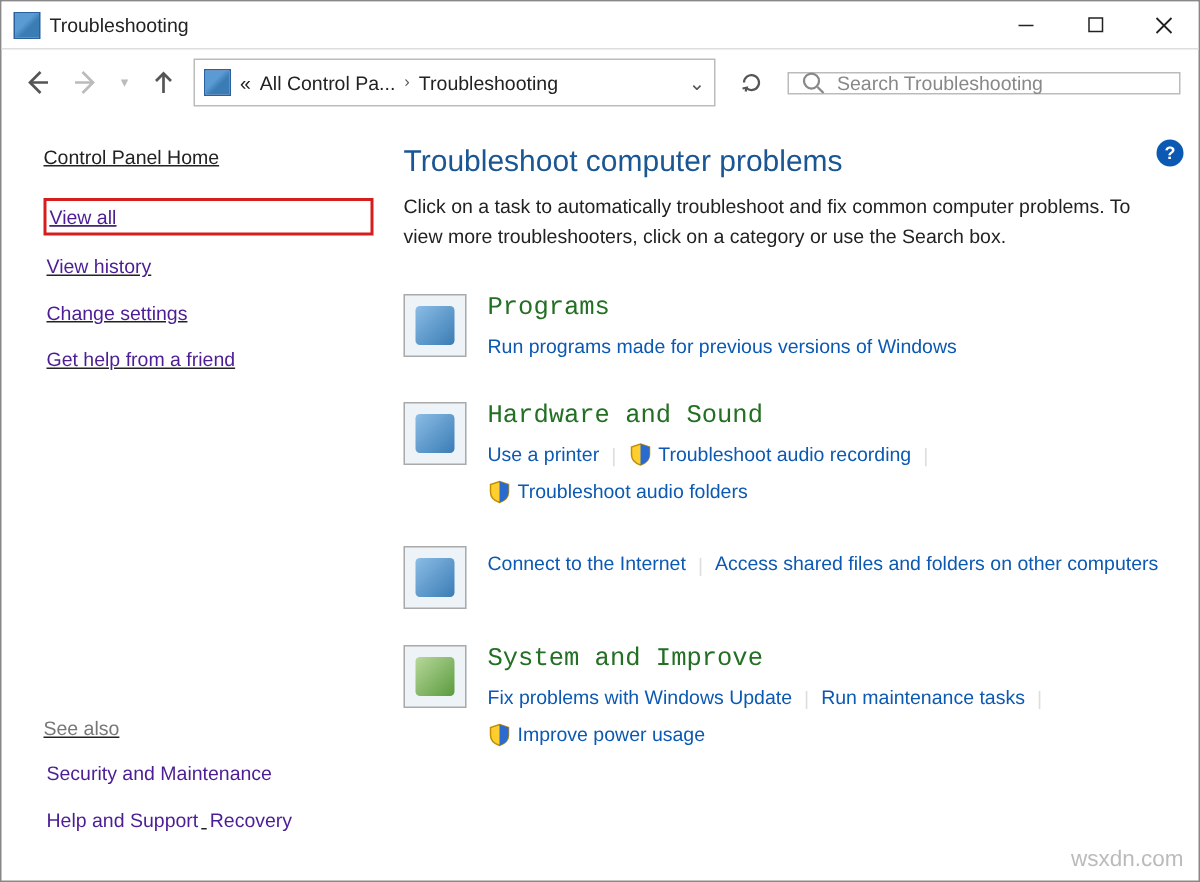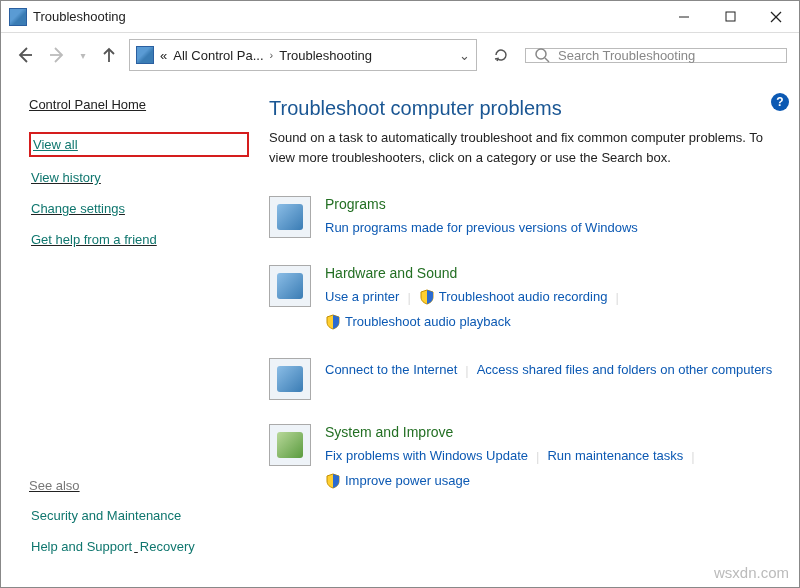--- a/index.html
+++ b/index.html
@@ -99,21 +99,21 @@
   }
   .sidebar {
     width: 248px;
     padding: 20px 0 12px 28px;
     display: flex;
     flex-direction: column;
     text-decoration: underline;
   }
   .sidebar .home { color:#222; margin-bottom: 22px; }
   .sidebar a.navlink {
-    color: #0f766e;
+    color: #4c1d95;
     text-decoration: none;
     display: inline-block;
     margin-bottom: 14px;
     padding: 1px 2px;
   }
   .sidebar a.navlink.highlighted {
     text-decoration: underline;
     border: 2px solid #d51d1d;
     padding: 3px 96px 3px 2px;
     margin-top: -2px;
@@ -149,22 +149,23 @@
     flex: 0 0 42px;
   }
   .cat-icon .inner {
     width: 26px; height: 26px;
     background: linear-gradient(135deg,#8bbde6,#3a7cb4);
     border-radius: 3px;
   }
   .cat-icon.green .inner { background: linear-gradient(135deg,#b8d89a,#5a9b3e); }
   .cat-title {
     color: #236f23;
-    font-size: 14px;
+    font-size: 17px;
     margin-bottom: 4px;
+    font-family: Liberation Mono, monospace;
   }
   .links { display: flex; flex-wrap: wrap; align-items: center; }
   .links a {
     color: #0c59b3;
     text-decoration: none;
     display: inline-flex;
     align-items: center;
     gap: 4px;
     padding-right: 8px;
     line-height: 1.9;
@@ -265,21 +266,21 @@
     <div class="see-also-block">
       <span class="see-also">See also</span>
       <a class="navlink">Security and Maintenance</a>
       <a class="navlink">Help and Support</a>
       <a class="navlink">Recovery</a>
     </div>
   </div>
 
   <div class="main">
     <h1 class="page-title">Troubleshoot computer problems</h1>
-    <div class="desc">Sound on a task to automatically troubleshoot and fix common computer problems. To view more troubleshooters, click on a category or use the Search box.</div>
+    <div class="desc">Click on a task to automatically troubleshoot and fix common computer problems. To view more troubleshooters, click on a category or use the Search box.</div>
 
     <div class="category">
       <div class="cat-icon">
           <div class="inner"></div>
         </div>
       <div>
         <div class="cat-title">Programs</div>
         <div class="links">
           <a>Run programs made for previous versions of Windows</a>
         </div>
@@ -301,21 +302,21 @@
                   <path d="M8 1 L14 3 V8 C14 12 11 14 8 15 Z" fill="#2b6bd0"></path>
                 </svg></span>
             <span>Troubleshoot audio recording</span>
           </a>
           <span class="divider">|</span>
           <a>
             <span class="shield"><svg viewBox="0 0 16 16">
                   <path d="M8 1 L14 3 V8 C14 12 11 14 8 15 C5 14 2 12 2 8 V3 Z" fill="#ffcf30" stroke="#c38f00"></path>
                   <path d="M8 1 L14 3 V8 C14 12 11 14 8 15 Z" fill="#2b6bd0"></path>
                 </svg></span>
-            <span>Troubleshoot audio playback</span>
+            <span>Troubleshoot audio folders</span>
           </a>
         </div>
       </div>
     </div>
 
     <div class="category">
       <div class="cat-icon">
           <div class="inner"></div>
         </div>
       <div>

